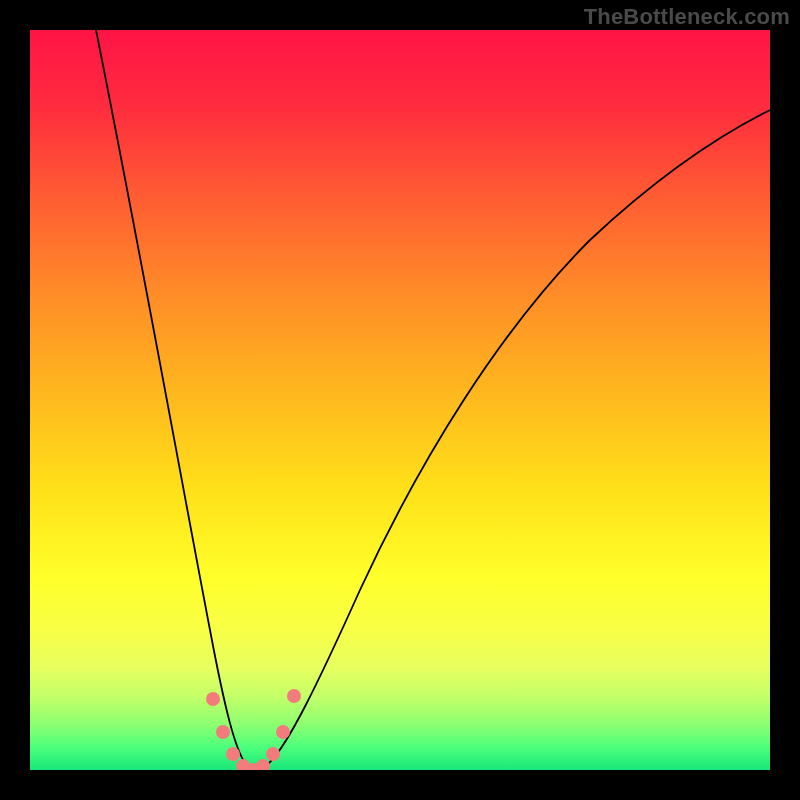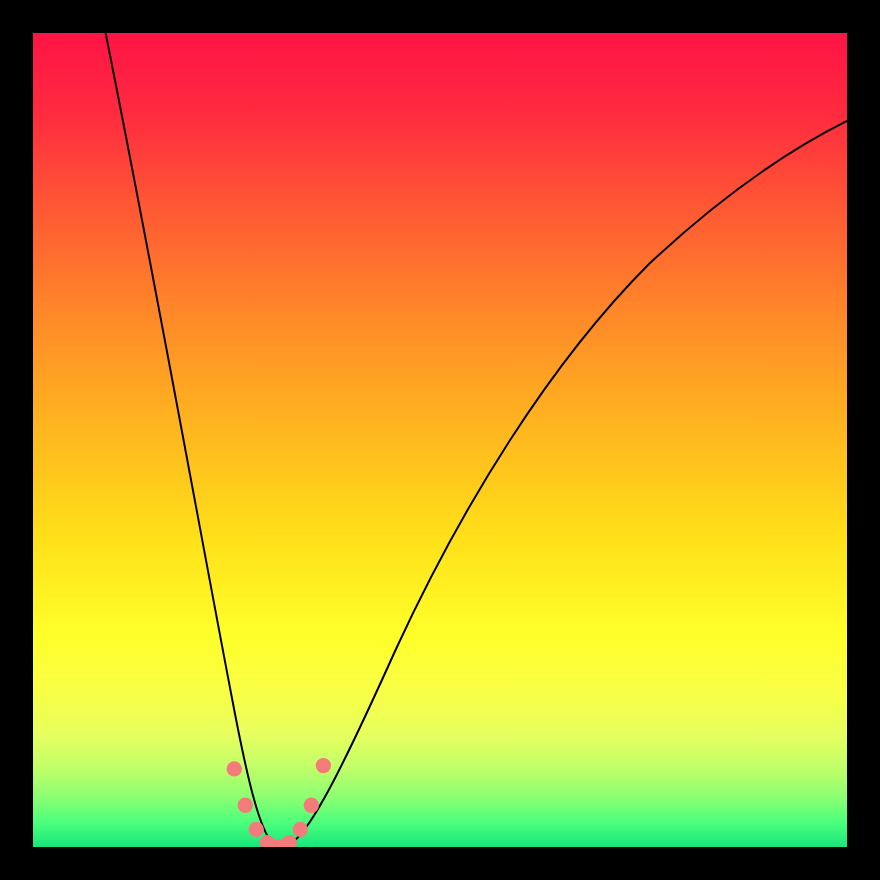--- a/index.html
+++ b/index.html
@@ -92,13 +92,14 @@
         <circle cx="213" cy="736" r="7"></circle>
         <circle cx="223" cy="740" r="7"></circle>
         <circle cx="233" cy="736" r="7"></circle>
         <circle cx="243" cy="724" r="7"></circle>
         <circle cx="253" cy="702" r="7"></circle>
         <circle cx="264" cy="666" r="7"></circle>
       </g>
     </svg>
 
   </div>
+  <div class="watermark">TheBottleneck.com</div>
 </div>
 
 </body></html>

